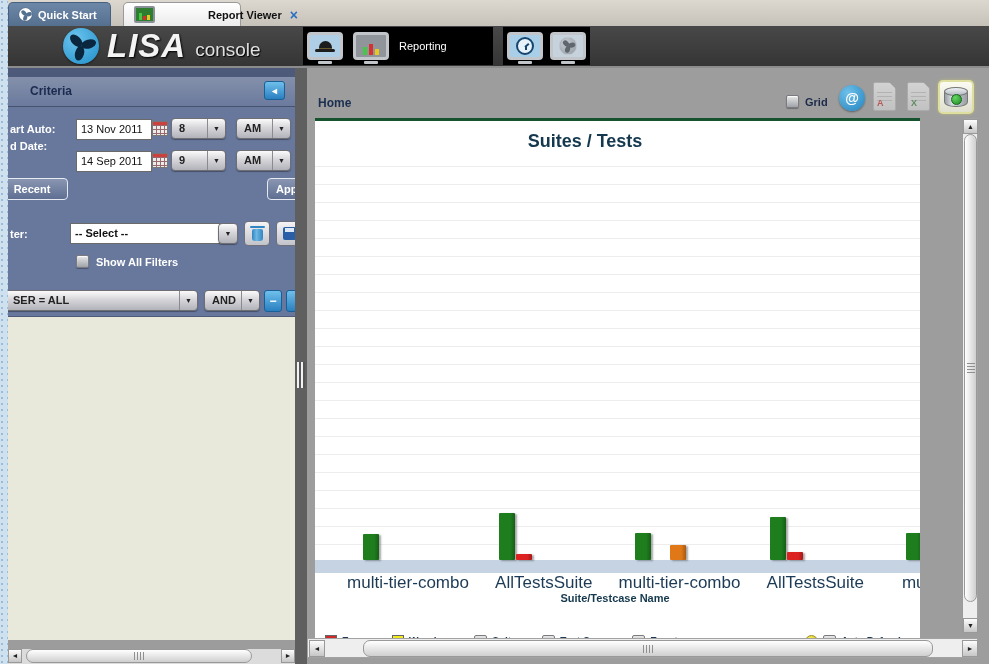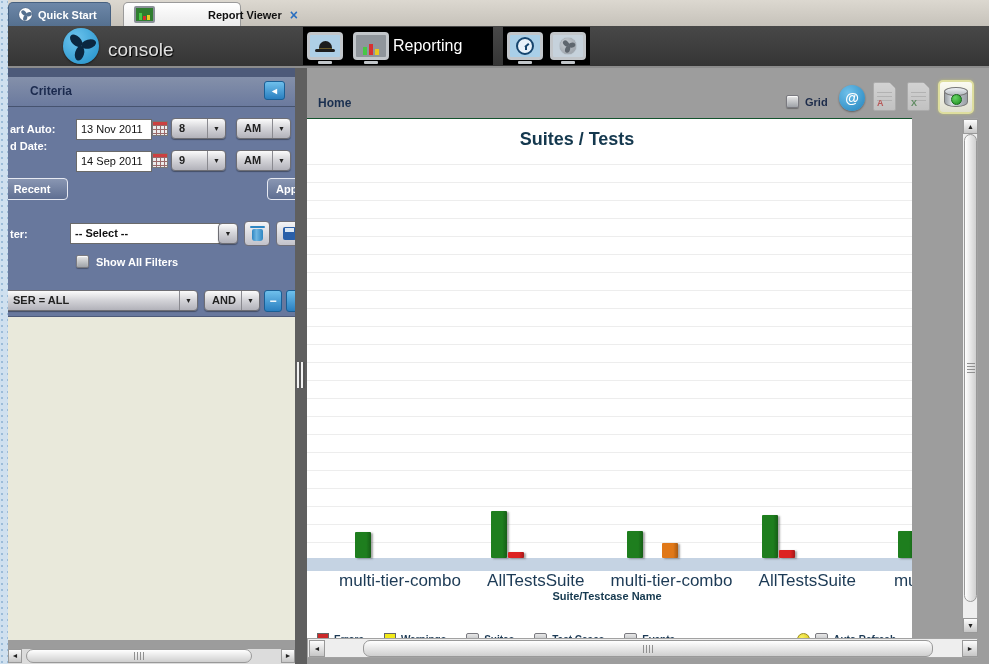--- a/index.html
+++ b/index.html
@@ -30,21 +30,21 @@
   .mini-mon i.g{background:#46c846;height:7px;} .mini-mon i.r{background:#d83030;height:4px;}
 
   
   #header{position:absolute;left:0;top:26px;width:100%;height:40px;background:linear-gradient(#484848,#353535);}
   #header-underline{position:absolute;left:0;top:66px;width:100%;height:2px;background:#8c8c8c;}
   #logo{position:absolute;left:55px;top:2px;height:36px;display:flex;align-items:center;}
   #logo-main{font-size:33px;font-weight:bold;font-style:italic;color:#f4f4f4;letter-spacing:1px;margin-left:8px;text-shadow:1px 1px 2px #000;}
   #logo-sub{font-size:19px;color:#e0e0e0;margin-left:9px;margin-top:8px;text-shadow:1px 1px 1px #000;}
   .hdr-slot{position:absolute;top:1px;width:44px;height:38px;background:#000;display:flex;align-items:center;justify-content:center;cursor:pointer;}
   #reporting-slot{position:absolute;left:339px;top:1px;width:146px;height:38px;background:#000;display:flex;align-items:center;cursor:pointer;}
-  #reporting-lbl{color:#fff;font-size:16px;margin-left:4px;}
+  #reporting-lbl{color:#fff;font-size:11px;margin-left:10px;}
   .mon{width:30px;height:22px;border:3px solid #c2c6ca;border-radius:4px;position:relative;display:flex;align-items:center;justify-content:center;flex:none;}
   .mon::after{content:"";position:absolute;bottom:-7px;left:50%;margin-left:-7px;width:14px;height:3px;background:#c2c6ca;border-radius:1px;}
   .scr-hat{background:#aecfe6;} .scr-chart{background:#8f959b;} .scr-clock{background:#a9cfe8;} .scr-pin{background:#c6d2dc;}
   .hat{display:flex;flex-direction:column;align-items:center;}
   .hat .crown{width:13px;height:7px;background:#1d1d1d;border-radius:7px 7px 1px 1px;border-bottom:2px solid #6a5a28;}
   .hat .brim{width:20px;height:3px;background:#1d1d1d;border-radius:2px;margin-top:-1px;}
   .mon .cbar{display:block;width:4px;margin:0 1px;align-self:flex-end;margin-bottom:2px;}
   .clockface{width:14px;height:14px;border-radius:50%;border:2px solid #16456e;background:#e8f2fa;position:relative;}
   .clockface::before{content:"";position:absolute;left:7px;top:7px;width:5px;height:2px;background:#16456e;transform-origin:0 50%;transform:rotate(-40deg);}
   .clockface::after{content:"";position:absolute;left:7px;top:7px;width:2px;height:4px;background:#16456e;transform-origin:50% 0;}
@@ -103,21 +103,21 @@
   .doc .fold{position:absolute;right:-1px;top:-1px;width:0;height:0;border-top:7px solid #9d9d9d;border-left:7px solid transparent;}
   .doc .mark{position:absolute;bottom:2px;left:3px;font-size:9px;font-weight:bold;}
   #pdf-doc{left:566px;} #xls-doc{left:600px;}
   #pdf-doc .mark{color:#cc2222;} #xls-doc .mark{color:#2e7d32;}
   .db-btn{position:absolute;left:631px;top:12px;width:36px;height:34px;border:2px solid #dede9e;border-radius:5px;background:linear-gradient(#fbfbf2,#e0e0d0);box-shadow:0 0 3px #bbbb77;display:flex;align-items:center;justify-content:center;box-sizing:border-box;cursor:pointer;}
   .db-cyl{width:22px;height:17px;background:linear-gradient(90deg,#9aa0a6,#d7dde1 30%,#9aa0a6);border:1px solid #777;border-radius:11px/5px;position:relative;}
   .db-top{position:absolute;top:-2px;left:-1px;width:22px;height:7px;border:1px solid #777;border-radius:50%;background:linear-gradient(#eef1f4,#b4bac0);}
   .db-dot{position:absolute;left:6px;top:5px;width:9px;height:9px;border-radius:50%;background:radial-gradient(circle at 35% 30%,#66d466,#1e8e1e);border:1px solid #14691a;}
 
   
-  #chart-card{position:absolute;left:0;top:50px;width:605px;height:530px;background:#fff;border-top:1px solid #14532d;overflow:hidden;box-sizing:border-box;}
+  #chart-card{position:absolute;left:8px;top:50px;width:605px;height:530px;background:#fff;border-top:3px solid #14532d;overflow:hidden;box-sizing:border-box;}
   #chart-title{position:absolute;left:0;top:10px;width:540px;text-align:center;font-size:18px;font-weight:bold;color:#14384e;}
   #gridlines{position:absolute;left:0;top:45px;width:100%;height:395px;background:repeating-linear-gradient(#ededed 0 1px,transparent 1px 18px);}
   #baseline-band{position:absolute;left:0;top:439px;width:100%;height:13px;background:#c5d3e3;}
   #plot{position:absolute;left:0;top:0;width:100%;height:100%;}
   .bar{position:absolute;width:16px;border-radius:1px;box-shadow:2px 1px 2px rgba(60,60,60,.45);}
   .cat-label{position:absolute;top:452px;width:150px;text-align:center;font-size:17px;color:#1c3a55;white-space:nowrap;}
   #xaxis-title{position:absolute;left:0;top:471px;width:600px;text-align:center;font-size:11px;font-weight:bold;color:#14384e;}
   #chart-legend{position:absolute;left:10px;right:16px;top:512px;height:16px;display:flex;align-items:center;gap:20px;font-size:10px;font-weight:bold;color:#1c3a55;}
   .lg-item{display:flex;align-items:center;gap:5px;white-space:nowrap;}
   .lg-sw{width:10px;height:10px;border:1px solid #666;display:inline-block;}
@@ -162,20 +162,21 @@
       </div>
     </div>
 
     <div id="header">
       <div id="logo">
         <span class="pin pin-lg">
             <i class="bl b1"></i>
             <i class="bl b2"></i>
             <i class="bl b3"></i>
           </span>
+        <span id="logo-main">LISA</span>
         <span id="logo-sub">console</span>
       </div>
       <div class="hdr-slot" style="left:295px;">
         <span class="mon scr-hat">
           <span class="hat">
               <span class="crown"></span>
               <span class="brim"></span>
             </span>
         </span>
       </div>

